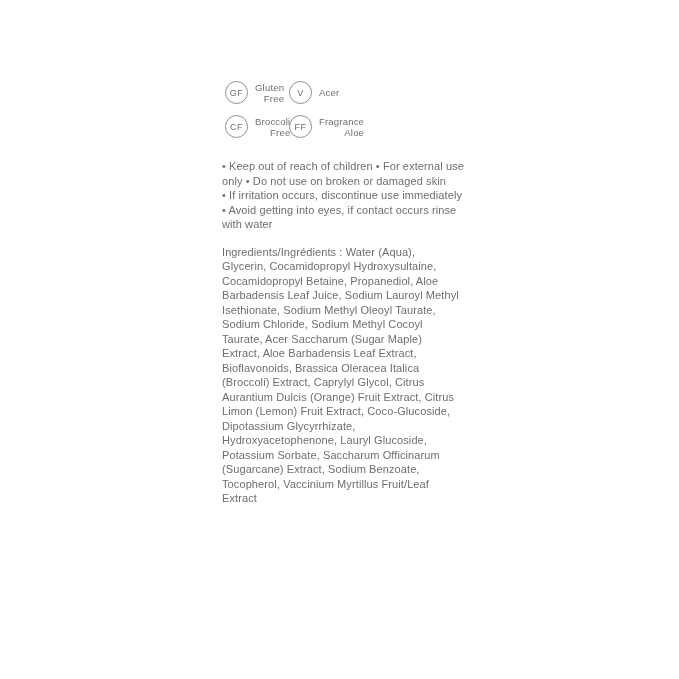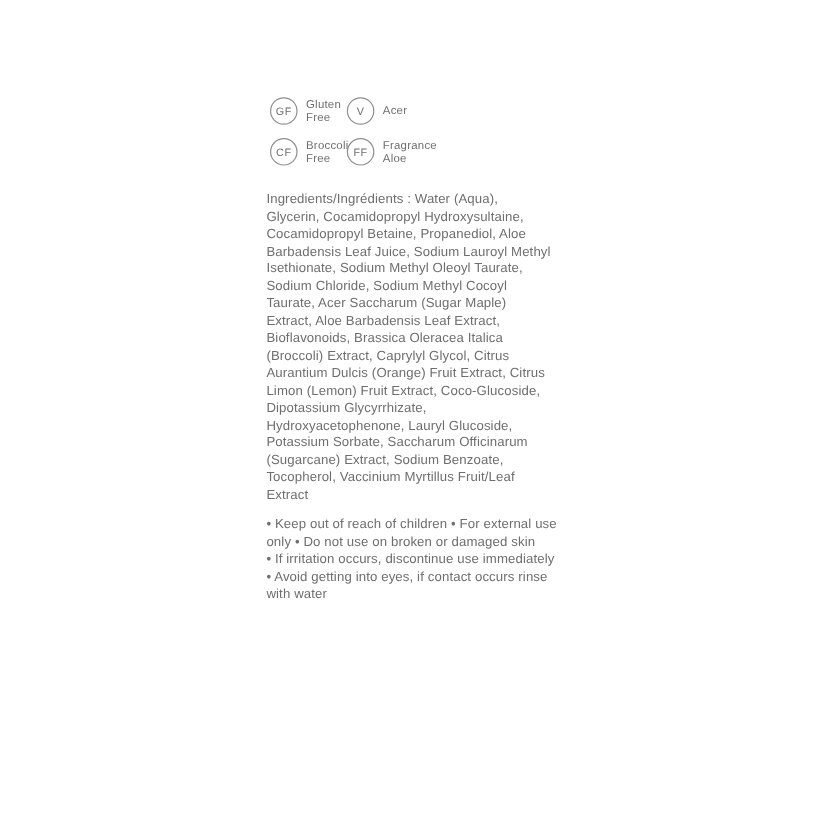--- a/index.html
+++ b/index.html
@@ -35,20 +35,21 @@
     letter-spacing: 0.4px;
     color: #6e6e6e;
   }
   .badge-label {
     margin-left: 7px;
     font-size: 9.5px;
     line-height: 11px;
     letter-spacing: 0.2px;
     color: #6e6e6e;
     white-space: pre-line;
+    text-align: right;
   }
   .textblock {
     position: absolute;
     left: 222px;
     top: 159px;
     width: 280px;
     font-size: 11px;
     line-height: 14.5px;
     letter-spacing: 0.1px;
     color: #6e6e6e;
@@ -83,38 +84,38 @@
 
     <div class="badge">
       <span class="badge-circle">FF</span>
       <span class="badge-label">Fragrance
 Aloe</span>
     </div>
 
   </div>
 
   <div class="textblock">
+    <p class="para para-warnings-en">• Keep out of reach of children • For external use
+only • Do not use on broken or damaged skin
+• If irritation occurs, discontinue use immediately
+• Avoid getting into eyes, if contact occurs rinse
+with water</p>
     <p class="para para-ingredients">Ingredients/Ingrédients : Water (Aqua),
 Glycerin, Cocamidopropyl Hydroxysultaine,
 Cocamidopropyl Betaine, Propanediol, Aloe
 Barbadensis Leaf Juice, Sodium Lauroyl Methyl
 Isethionate, Sodium Methyl Oleoyl Taurate,
 Sodium Chloride, Sodium Methyl Cocoyl
 Taurate, Acer Saccharum (Sugar Maple)
 Extract, Aloe Barbadensis Leaf Extract,
 Bioflavonoids, Brassica Oleracea Italica
 (Broccoli) Extract, Caprylyl Glycol, Citrus
 Aurantium Dulcis (Orange) Fruit Extract, Citrus
 Limon (Lemon) Fruit Extract, Coco-Glucoside,
 Dipotassium Glycyrrhizate,
 Hydroxyacetophenone, Lauryl Glucoside,
 Potassium Sorbate, Saccharum Officinarum
 (Sugarcane) Extract, Sodium Benzoate,
 Tocopherol, Vaccinium Myrtillus Fruit/Leaf
 Extract</p>
-    <p class="para para-warnings-en">• Keep out of reach of children • For external use
-only • Do not use on broken or damaged skin
-• If irritation occurs, discontinue use immediately
-• Avoid getting into eyes, if contact occurs rinse
-with water</p>
   </div>
 
 </div>
 
 </body></html>

